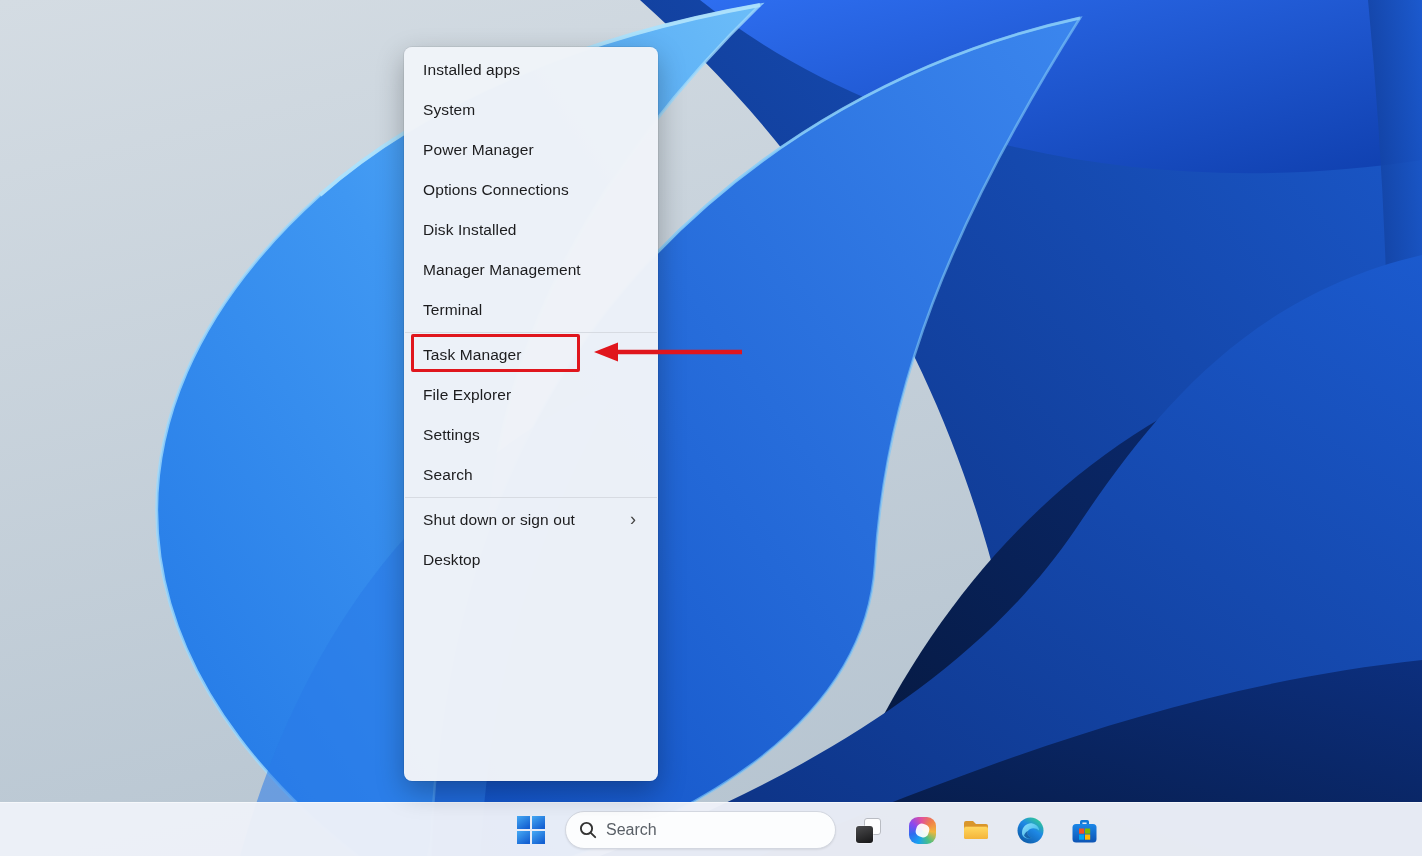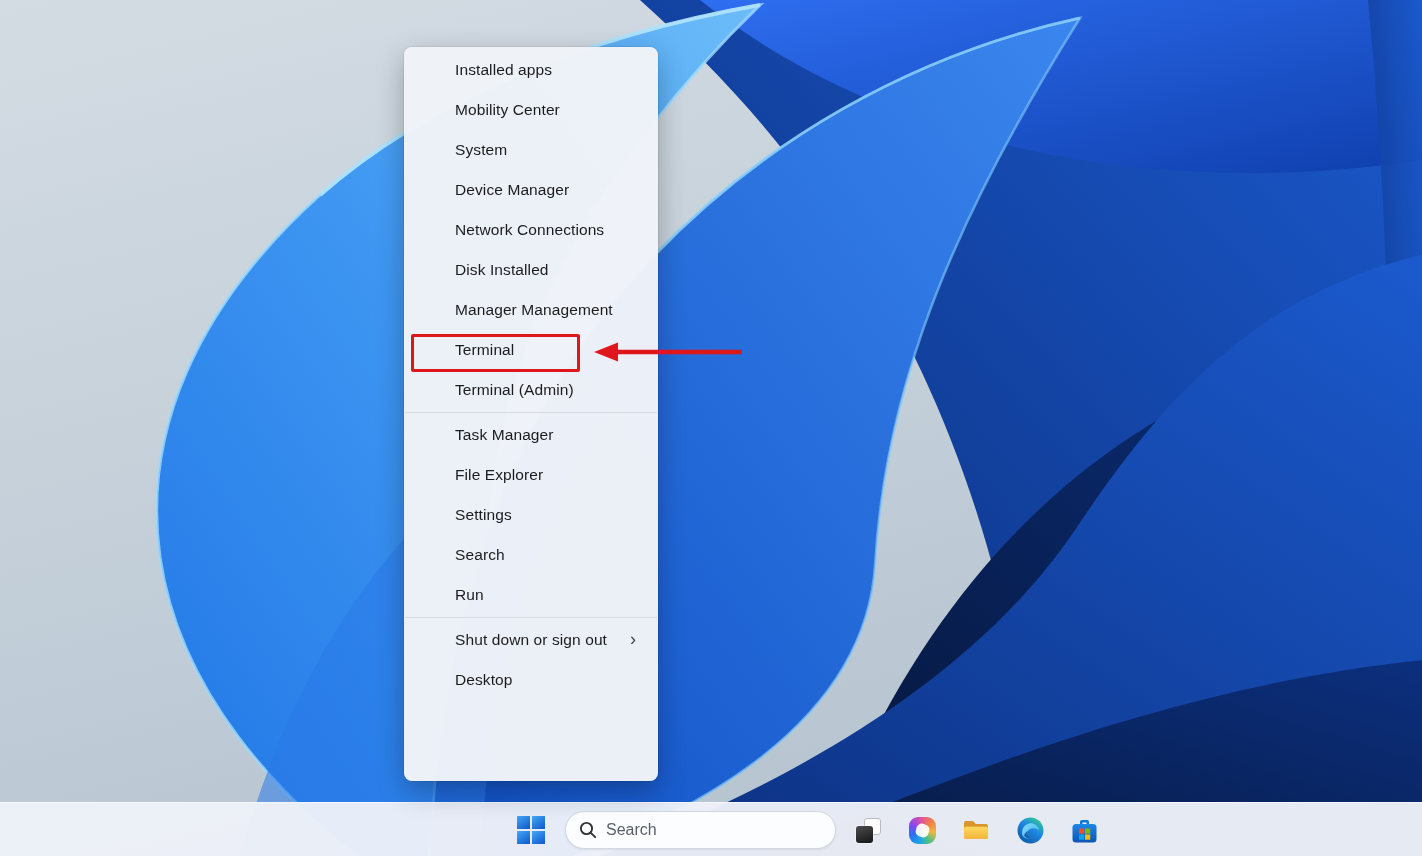--- a/index.html
+++ b/index.html
@@ -18,21 +18,21 @@
     box-shadow:0 10px 28px rgba(0,0,0,0.28), 0 0 0 1px rgba(0,0,0,0.06);
     padding:3px 0;
     display:flex; flex-direction:column;
     z-index:5;
   }
   .menu-item {
     height:40px; flex:0 0 40px;
     display:flex; align-items:center; justify-content:space-between;
     padding:0 22px 0 19px;
     font-size:15.5px; color:#1c1c1e; letter-spacing:0.1px;
-    cursor:default; white-space:nowrap;margin-left:32px;
+    cursor:default; white-space:nowrap;
   }
   .menu-sep { height:1px; background:#d7dbe2; margin:2px 1px; flex:0 0 1px; }
   .chevron { color:#444; font-size:18px; line-height:1; transform:translateY(-1px); }
 
   
   .annot { position:absolute; inset:0; pointer-events:none; z-index:9; }
   .annot-box {
     position:absolute; left:411px; top:334px; width:169px; height:38px;
     border:3.5px solid #e0161d; border-radius:2px;
   }
@@ -144,60 +144,51 @@
 
     <path d="M 240,856 C 300,640 420,470 620,380 C 520,560 490,700 480,856 Z" fill="#2a7ae8" opacity="0.55"></path>
   </svg>
 </div>
 
 <nav class="winx-menu">
   <div class="menu-item">
       <span>Installed apps</span>
     </div>
   <div class="menu-item">
-      <span>Mobility Center</span>
-    </div>
-  <div class="menu-item">
       <span>System</span>
     </div>
   <div class="menu-item">
-      <span>Device Manager</span>
-    </div>
-  <div class="menu-item">
-      <span>Network Connections</span>
+      <span>Power Manager</span>
+    </div>
+  <div class="menu-item">
+      <span>Options Connections</span>
     </div>
   <div class="menu-item">
       <span>Disk Installed</span>
     </div>
   <div class="menu-item">
       <span>Manager Management</span>
     </div>
   <div class="menu-item">
       <span>Terminal</span>
     </div>
-  <div class="menu-item">
-      <span>Terminal (Admin)</span>
-    </div>
 
   <div class="menu-sep"></div>
 
   <div class="menu-item">
       <span>Task Manager</span>
     </div>
   <div class="menu-item">
       <span>File Explorer</span>
     </div>
   <div class="menu-item">
       <span>Settings</span>
     </div>
   <div class="menu-item">
       <span>Search</span>
-    </div>
-  <div class="menu-item">
-      <span>Run</span>
     </div>
 
   <div class="menu-sep"></div>
 
   <div class="menu-item">
     <span>Shut down or sign out</span>
     <span class="chevron">›</span>
   </div>
   <div class="menu-item">
       <span>Desktop</span>

